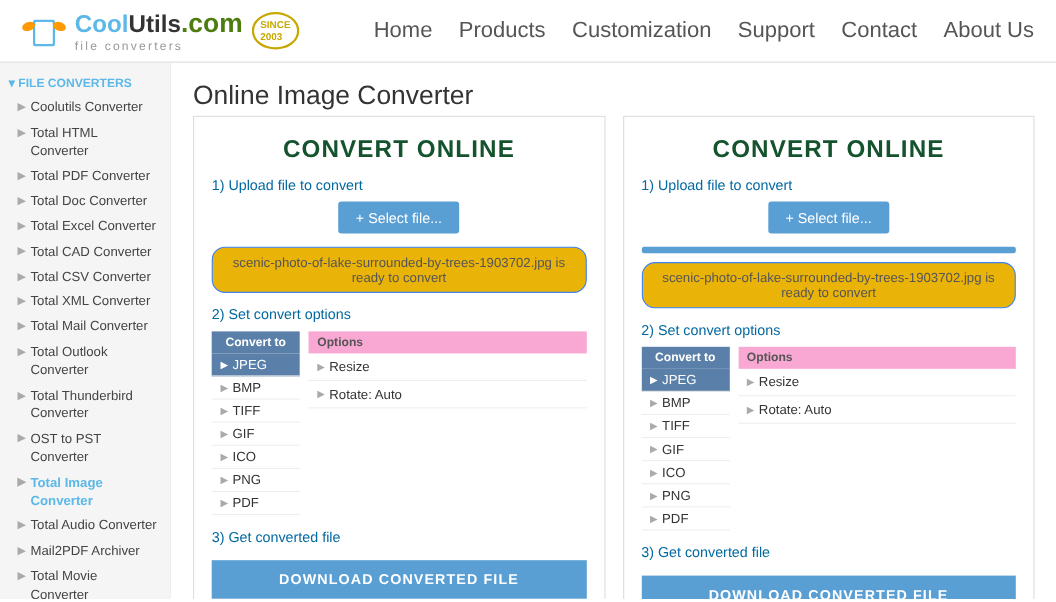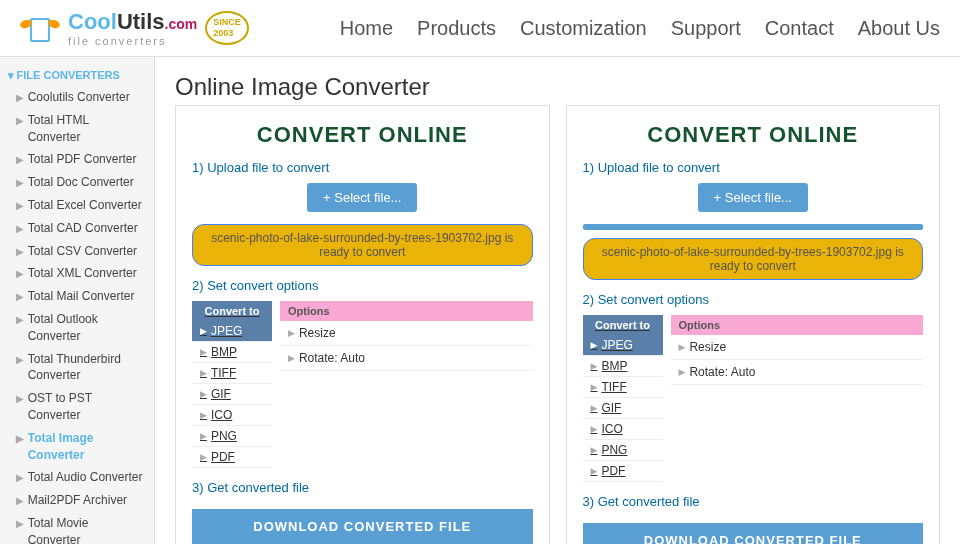--- a/index.html
+++ b/index.html
@@ -176,21 +176,20 @@
     }
 
     .convert-options-section {
       display: flex;
       gap: 8px;
       margin-top: 4px;
     }
 
     .convert-to-col {
       min-width: 80px;
-      text-decoration: underline;
     }
     .convert-to-header {
       background: #5a7fa8;
       color: #fff;
       font-size: 11px;
       padding: 4px 8px;
       text-align: center;
       font-weight: bold;
     }
     .format-item {
@@ -259,21 +258,21 @@
     <svg id="logo-icon" viewBox="0 0 40 40" width="40" height="40">
 
       <rect x="10" y="10" width="20" height="24" rx="2" fill="#5bb8e8"></rect>
       <rect x="12" y="12" width="16" height="20" rx="1" fill="#fff"></rect>
 
       <ellipse cx="6" cy="16" rx="6" ry="4" fill="#f90" transform="rotate(-20,6,16)"></ellipse>
       <ellipse cx="34" cy="16" rx="6" ry="4" fill="#f90" transform="rotate(20,34,16)"></ellipse>
     </svg>
     <div id="logo-text">
       <div id="logo-main">
-        <span style="color:#5bb8e8;">Cool</span><span style="color:#333;">Utils</span><span style="color:#be185d; font-size:14px;">.com</span>
+        <span style="color:#5bb8e8;">Cool</span><span style="color:#333;">Utils</span><span style="color:#4d7c0f; font-size:24px;">.com</span>
       </div>
       <div id="logo-sub">file converters</div>
     </div>
     <div id="logo-since" style="white-space:pre-line;">SINCE
 2003</div>
   </div>
   <nav id="nav">
     <a class="nav-item">Home</a>
     <a class="nav-item">Products</a>
     <a class="nav-item">Customization</a>

